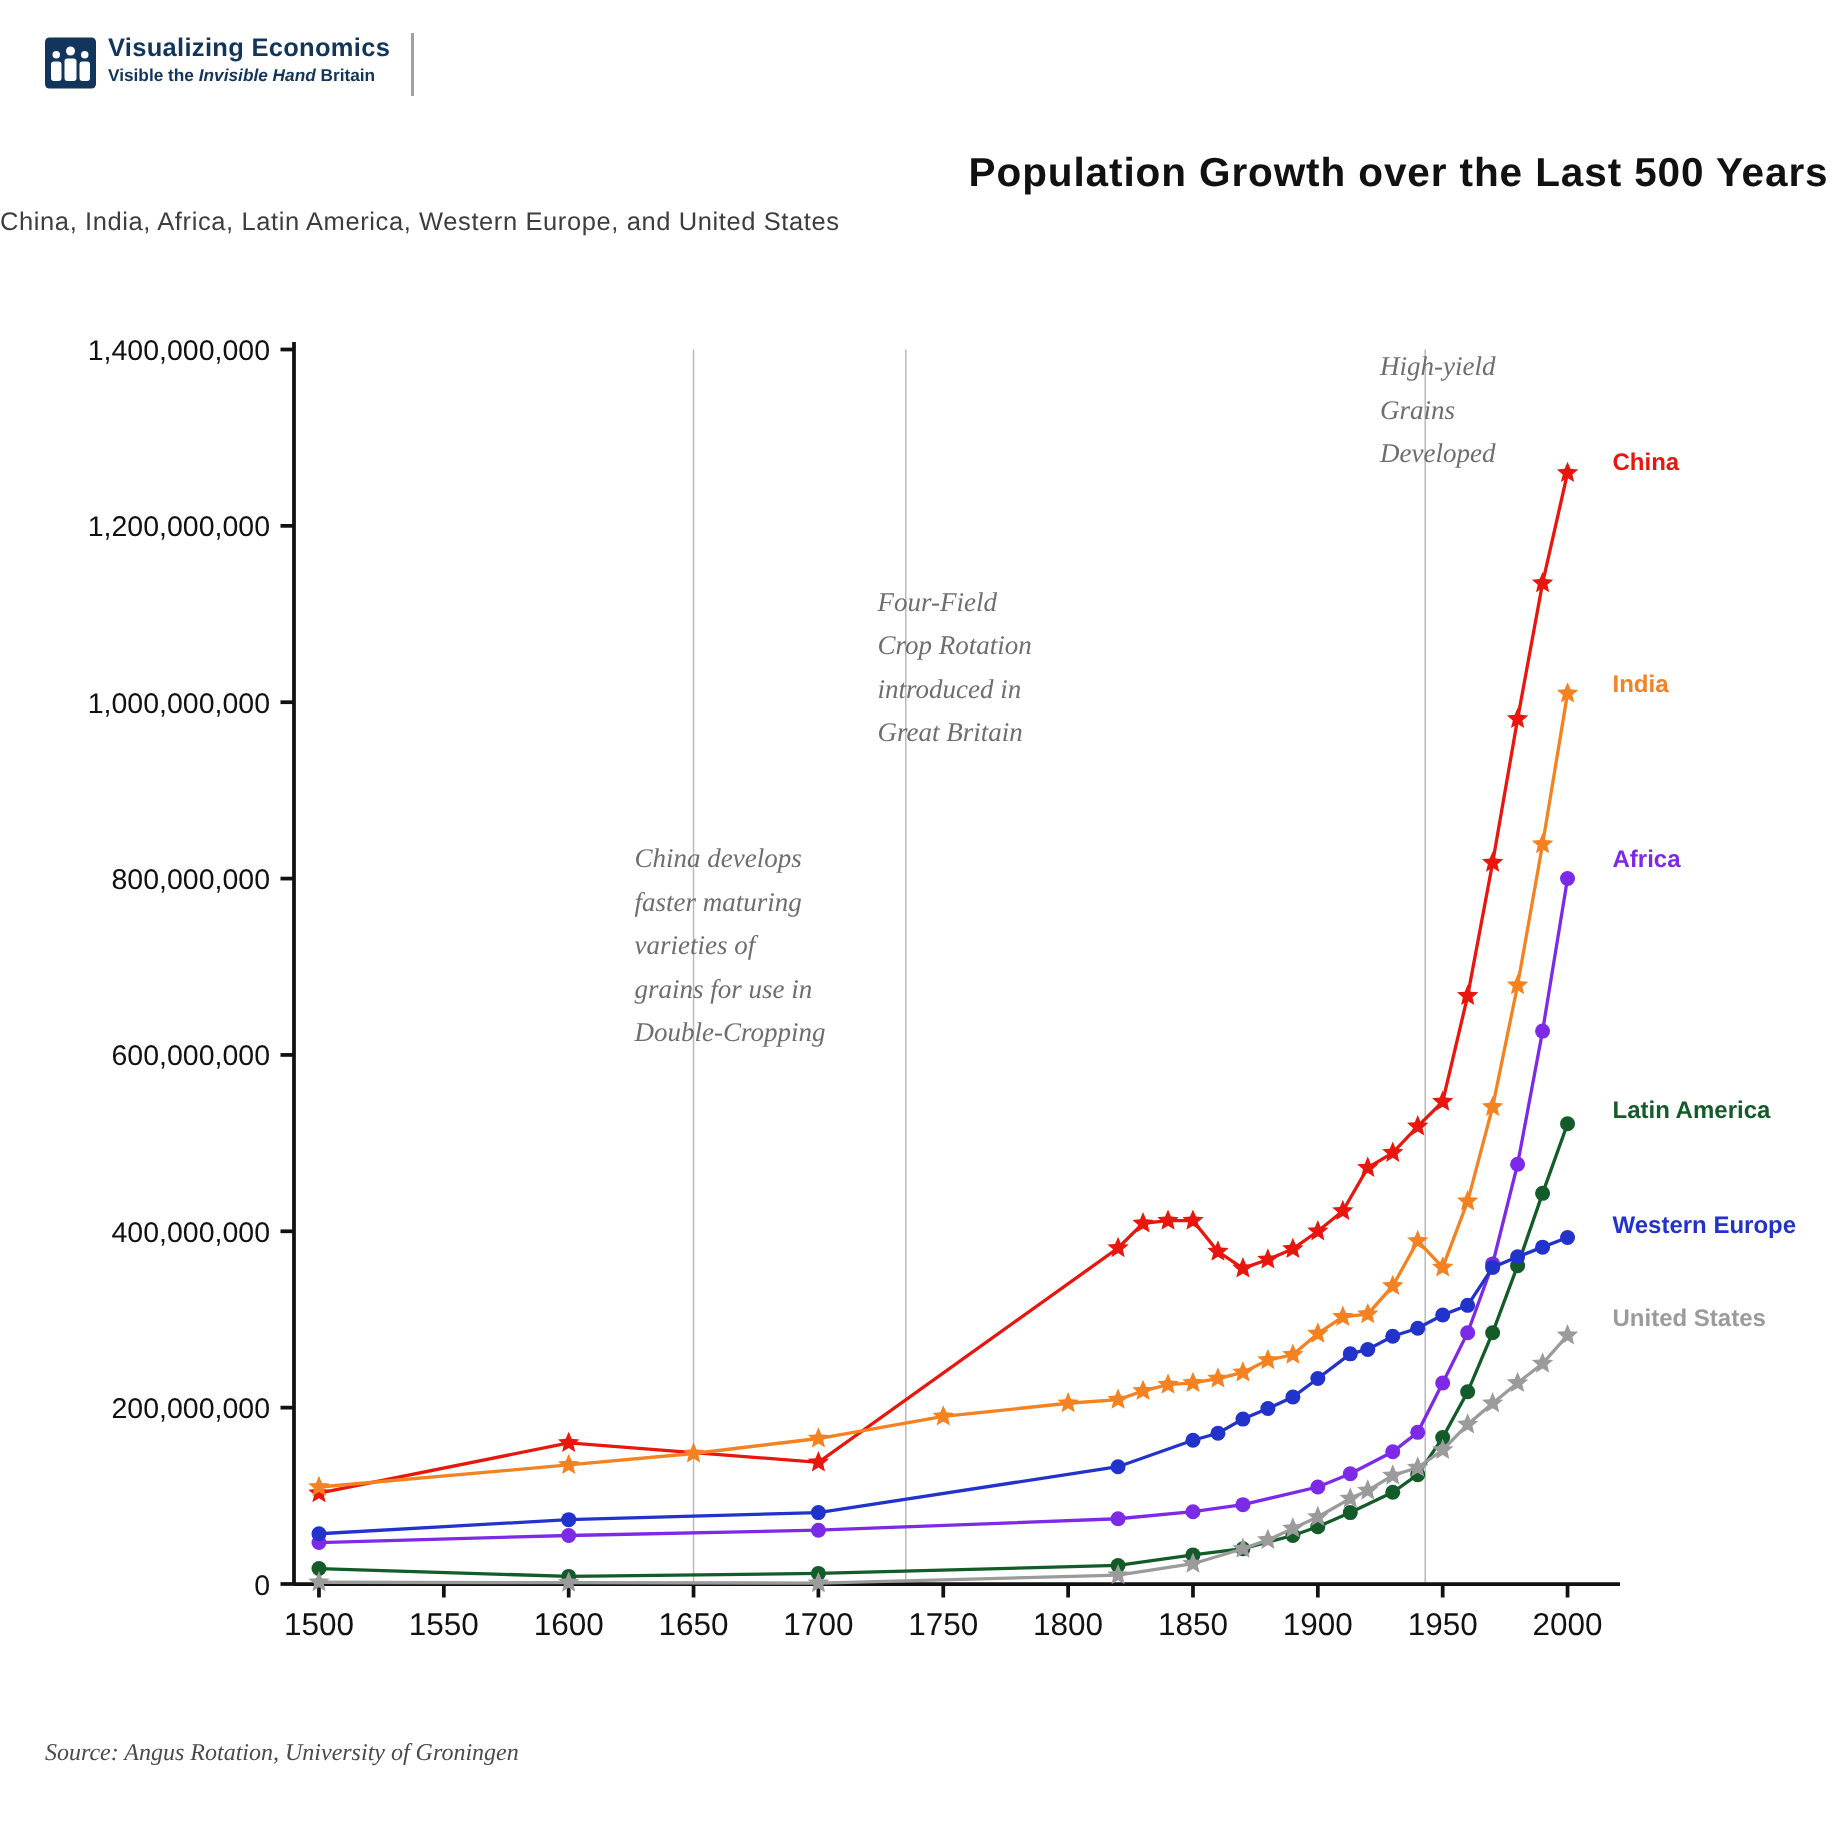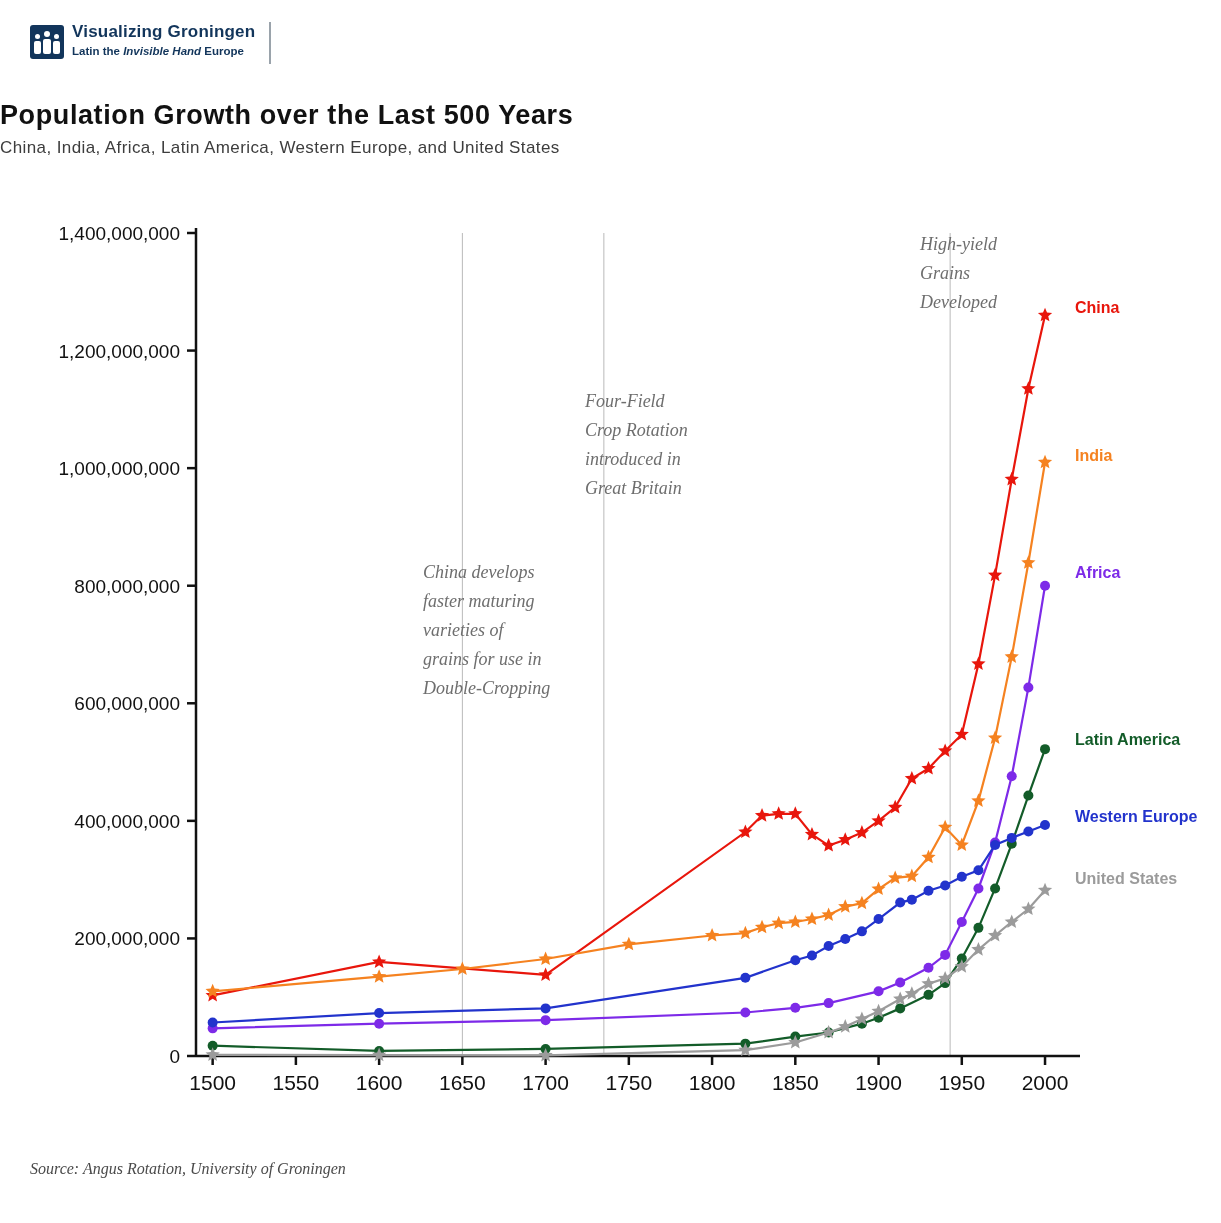--- a/index.html
+++ b/index.html
@@ -18,21 +18,21 @@
   #brand-logo .fig{position:absolute;background:#ffffff;}
   #brand-text{border-right:2px solid #9aa3ab;padding-right:14px;height:42px;}
   #brand-title{font-size:17px;font-weight:bold;color:#12355b;letter-spacing:.2px;line-height:20px;}
   #brand-sub{font-size:11.5px;font-weight:bold;color:#12355b;line-height:14px;margin-top:2px;}
   #brand-sub i{font-style:italic;}
   #visit{position:absolute;left:292px;top:30px;line-height:17px;}
   #visit .l1{font-size:13px;color:#3c3c3c;}
   #visit .l2{font-size:13px;color:#9aa3ab;}
 
   
-  #chart-title{position:absolute;top:100px;left:0;width:1219px;text-align:left;
+  #chart-title{position:absolute;top:100px;left:0;width:1219px;text-align:right;
     font-size:27px;font-weight:bold;letter-spacing:.6px;color:#111;}
   #chart-subtitle{position:absolute;top:138px;left:0;width:1221px;text-align:left;
     font-size:17px;color:#3d3d3d;letter-spacing:.4px;}
 
   
   #plot-wrap{position:absolute;left:0;top:0;width:1221px;height:1223px;}
   svg{display:block;}
 
   .ytick{font-size:19px;fill:#111;font-family:"Liberation Sans",sans-serif;}
   .xtick{font-size:21px;fill:#111;font-family:"Liberation Sans",sans-serif;}
@@ -48,22 +48,22 @@
   <div id="brand">
     <div id="brand-logo">
       <div class="fig" style="left:5px;top:9px;width:5px;height:5px;border-radius:50%"></div>
       <div class="fig" style="left:4px;top:16px;width:7px;height:13px;border-radius:2px"></div>
       <div class="fig" style="left:14px;top:6px;width:6px;height:6px;border-radius:50%"></div>
       <div class="fig" style="left:13px;top:14px;width:8px;height:15px;border-radius:2px"></div>
       <div class="fig" style="left:24px;top:9px;width:5px;height:5px;border-radius:50%"></div>
       <div class="fig" style="left:23px;top:16px;width:7px;height:13px;border-radius:2px"></div>
     </div>
     <div id="brand-text">
-      <div id="brand-title">Visualizing Groningen</div>
-      <div id="brand-sub"><span>Latin the </span><i>Invisible Hand</i><span> Europe</span></div>
+      <div id="brand-title">Visualizing Economics</div>
+      <div id="brand-sub"><span>Visible the </span><i>Invisible Hand</i><span> Britain</span></div>
     </div>
   </div>
 </div>
 
 <div id="chart-title">Population Growth over the Last 500 Years</div>
 <div id="chart-subtitle">China, India, Africa, Latin America, Western Europe, and United States</div>
 
 <div id="plot-wrap">
   <svg id="chart-svg" width="1221" height="1223">
     <g id="g-vlines">

